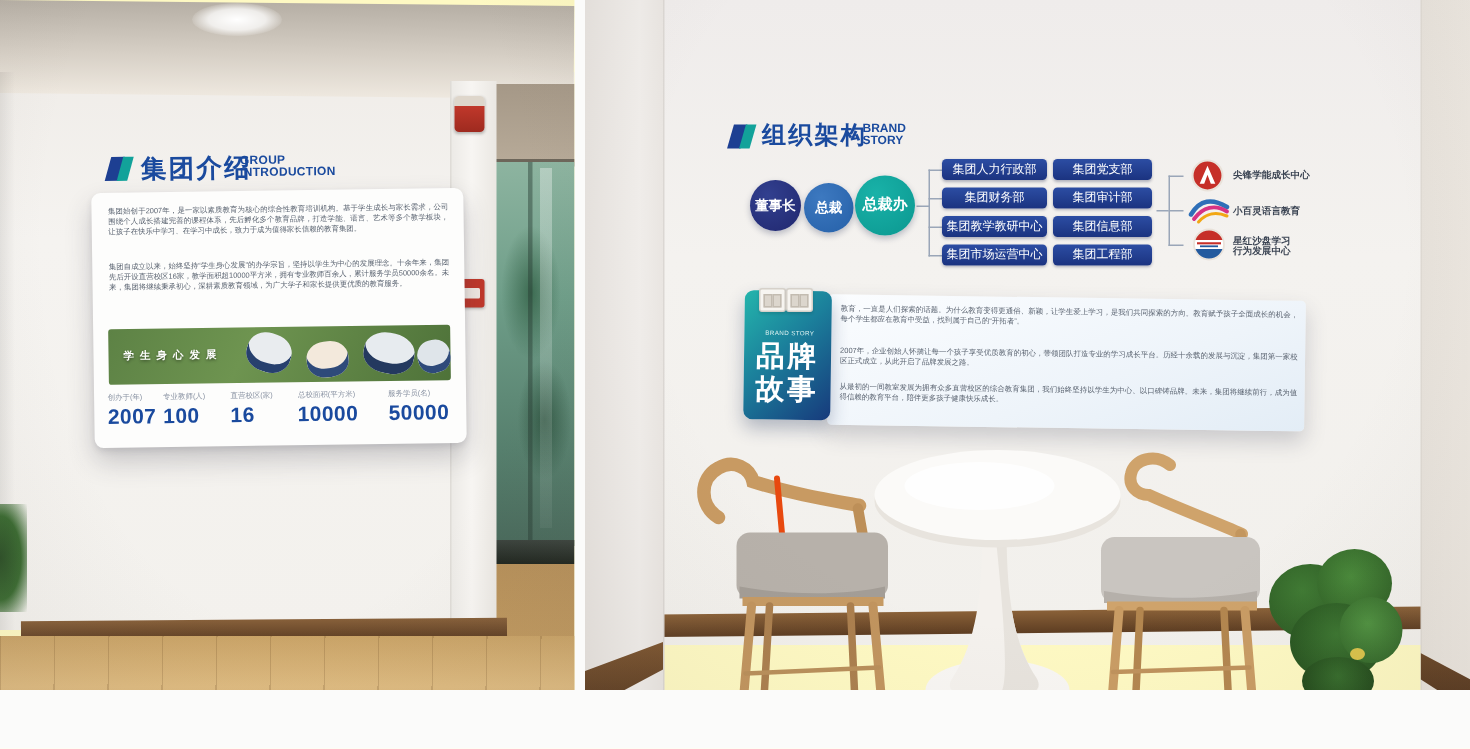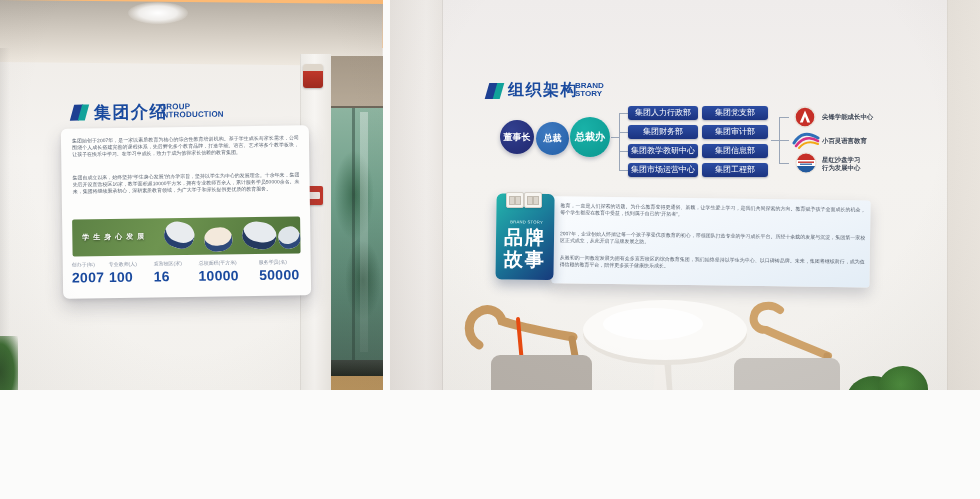--- a/index.html
+++ b/index.html
@@ -1,18 +1,18 @@
 <!DOCTYPE html>
 <html><head>
 <meta charset="utf-8">
 <style>
   html,body{margin:0;padding:0;background:#ffffff;}
   .canvas{position:relative;width:980px;height:499px;overflow:hidden;background:#fbfbfa;
           font-family:"Liberation Sans",sans-serif;}
-  .photo{position:absolute;top:0;height:390px;overflow:hidden;background:#fdba74;}
+  .photo{position:absolute;top:0;height:460px;overflow:hidden;background:#fef9c3;}
   #photo-left{left:0;width:383px;}
   #photo-right{left:390px;width:590px;}
   .abs{position:absolute;}
 
   
   .ceiling{left:0;top:0;width:383px;height:62px;
     background:linear-gradient(180deg,#b6afa5 0%,#d6cfc5 55%,#eee8df 100%);
     transform:rotate(.6deg);transform-origin:left top;}
   .ceiling-light{left:128px;top:2px;width:60px;height:22px;border-radius:50%;
     background:radial-gradient(ellipse at center,#ffffff 0%,rgba(255,255,255,.75) 45%,rgba(255,255,255,0) 75%);}

